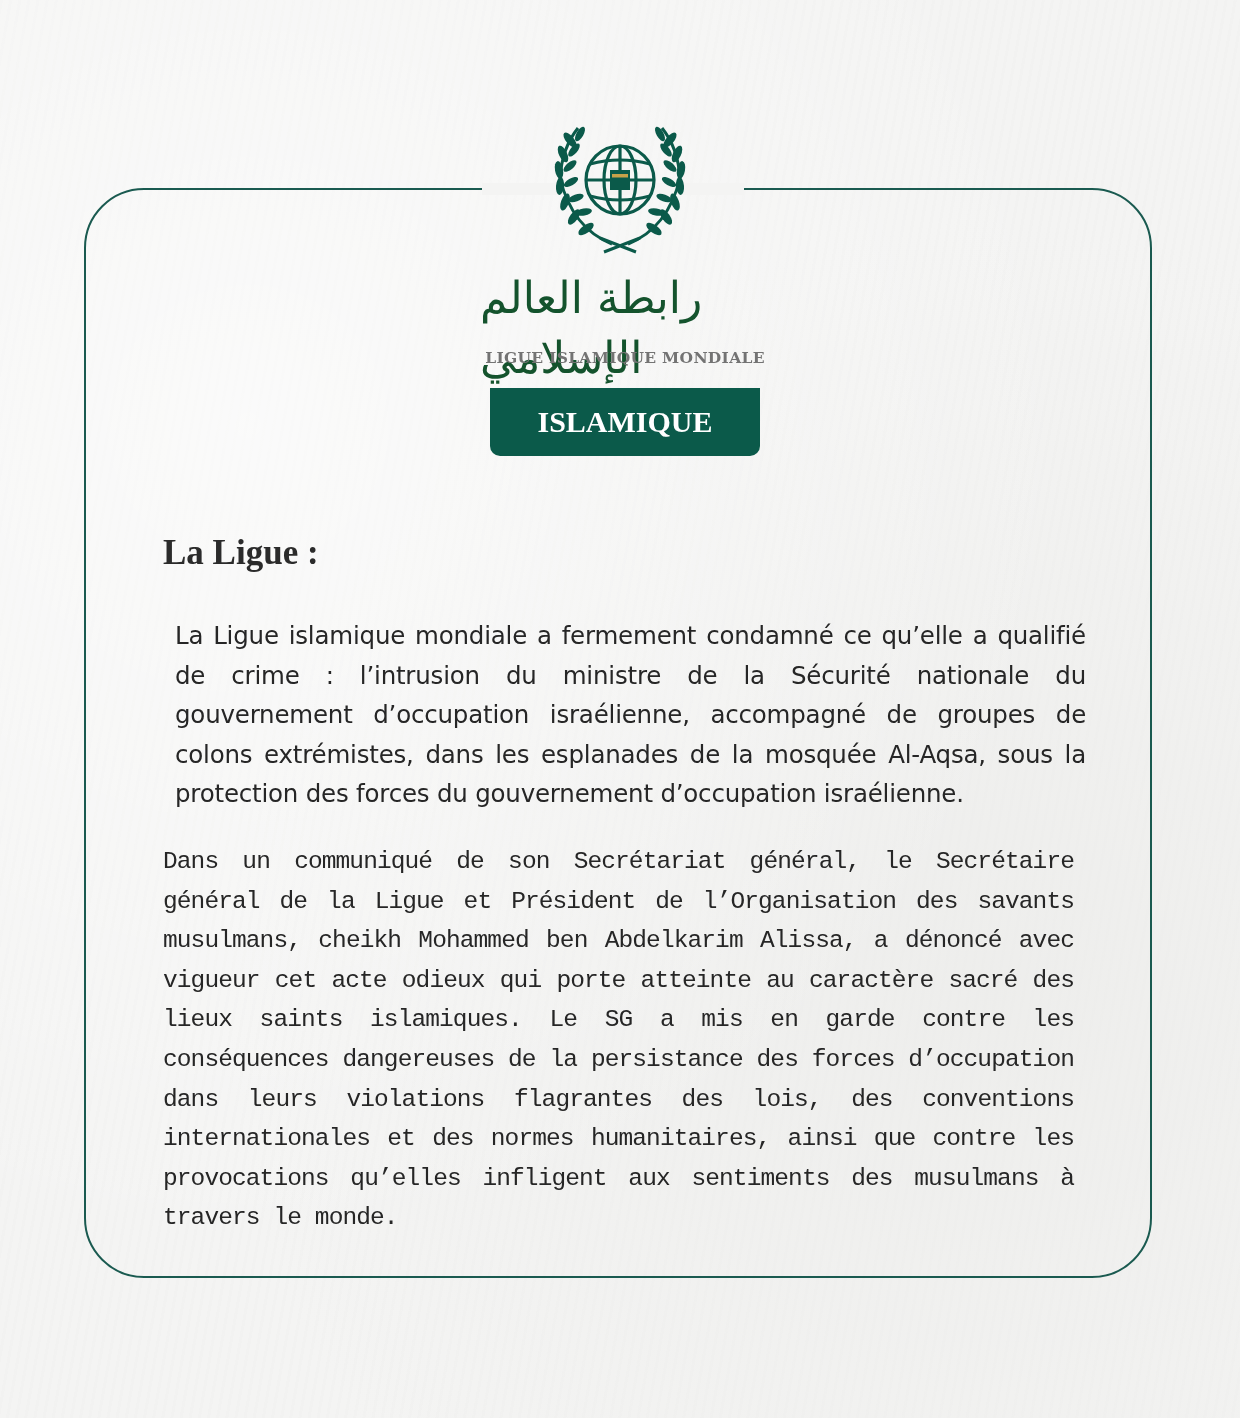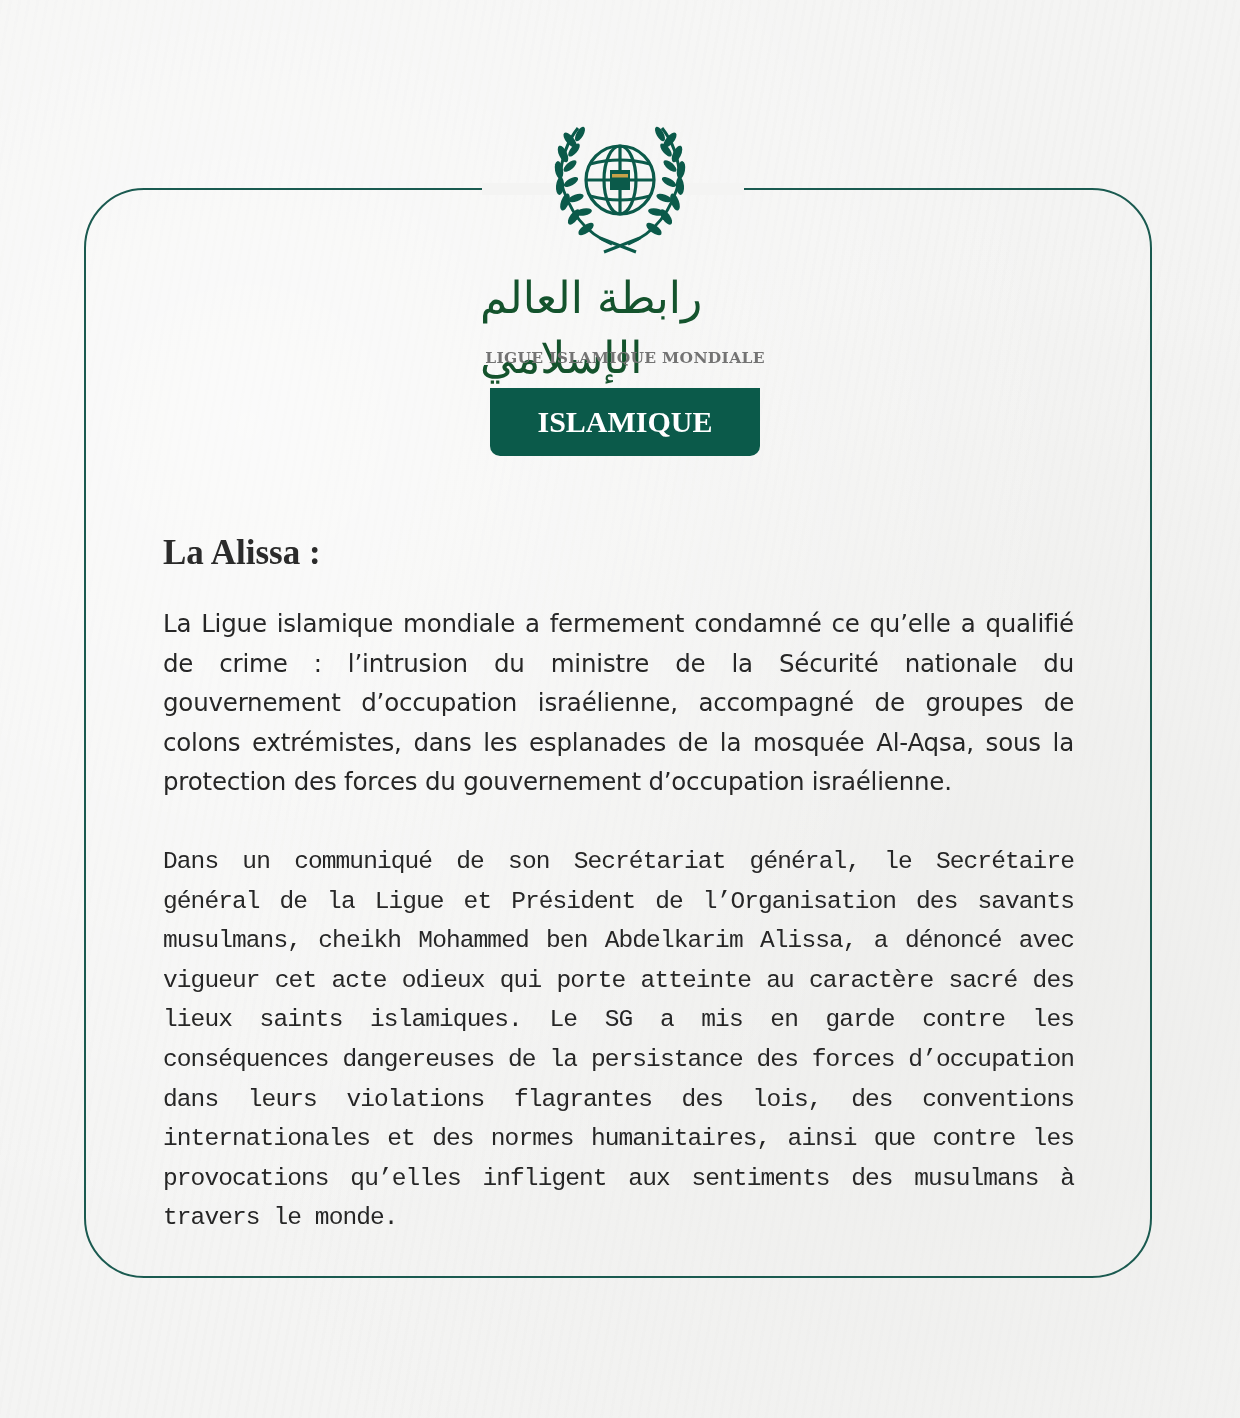--- a/index.html
+++ b/index.html
@@ -110,15 +110,15 @@
   <rect x="58" y="52" width="20" height="20" fill="#0b5a4a"></rect>
   <rect x="60" y="56" width="16" height="3.5" fill="#c8a24a"></rect>
 </svg>
 
 <div class="arabic-title">رابطة العالم الإسلامي</div>
 <div class="org-name">LIGUE ISLAMIQUE MONDIALE</div>
 <div class="badge">
   <span>ISLAMIQUE</span>
 </div>
 
-<div class="location">La Alissa :</div>
-<p class="body-text p1" style="margin:0">La Ligue islamique mondiale a fermement condamné ce qu’elle a qualifié de crime : l’intrusion du ministre de la Sécurité nationale du gouvernement d’occupation israélienne, accompagné de groupes de colons extrémistes, dans les esplanades de la mosquée Al-Aqsa, sous la protection des forces du gouvernement d’occupation israélienne.</p>
+<div class="location">La Ligue :</div>
+<p class="body-text p1" style="margin:12px">La Ligue islamique mondiale a fermement condamné ce qu’elle a qualifié de crime : l’intrusion du ministre de la Sécurité nationale du gouvernement d’occupation israélienne, accompagné de groupes de colons extrémistes, dans les esplanades de la mosquée Al-Aqsa, sous la protection des forces du gouvernement d’occupation israélienne.</p>
 <p class="body-text p2" style="margin:0">Dans un communiqué de son Secrétariat général, le Secrétaire général de la Ligue et Président de l’Organisation des savants musulmans, cheikh Mohammed ben Abdelkarim Alissa, a dénoncé avec vigueur cet acte odieux qui porte atteinte au caractère sacré des lieux saints islamiques. Le SG a mis en garde contre les conséquences dangereuses de la persistance des forces d’occupation dans leurs violations flagrantes des lois, des conventions internationales et des normes humanitaires, ainsi que contre les provocations qu’elles infligent aux sentiments des musulmans à travers le monde.</p>
 
 </body></html>

